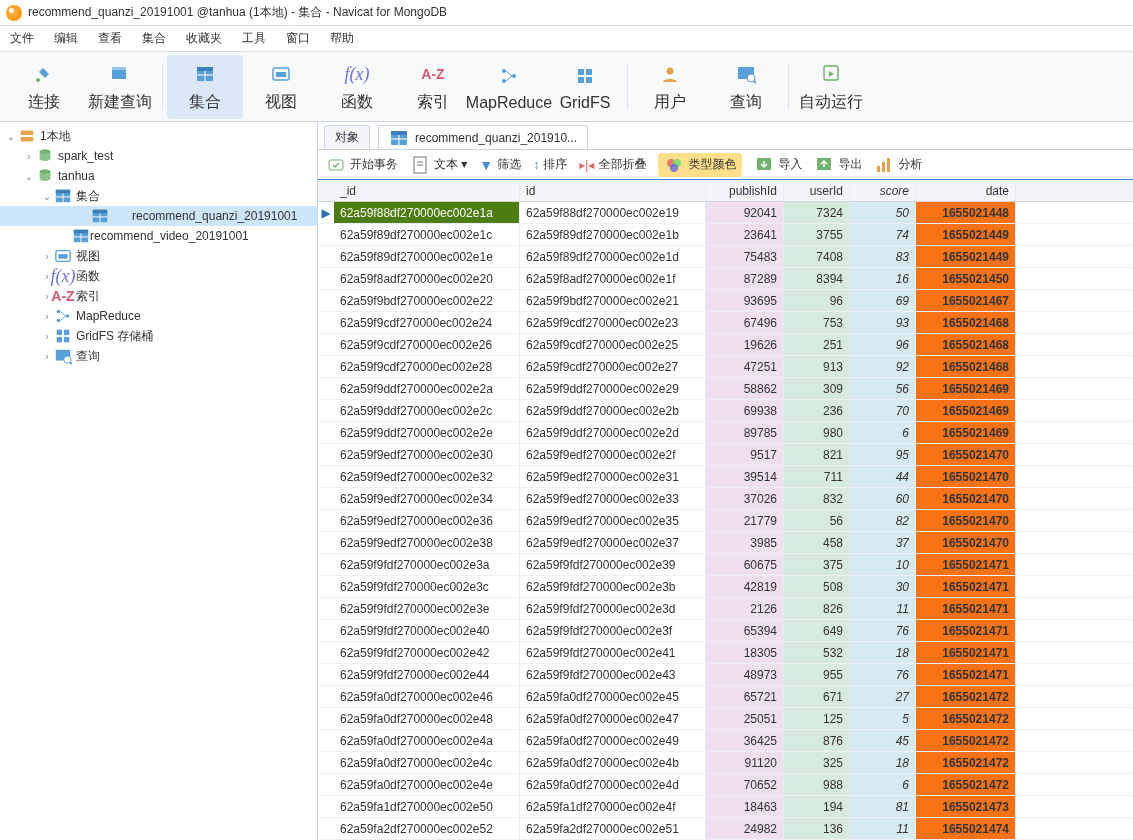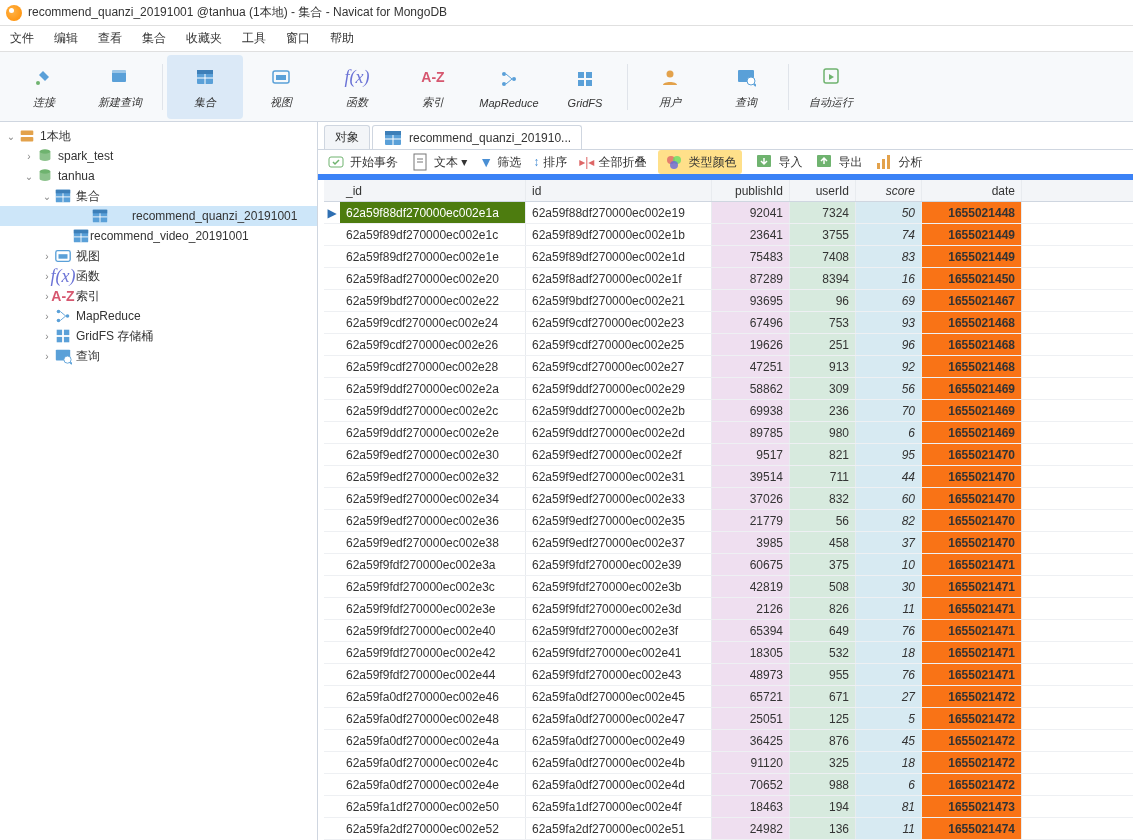--- a/index.html
+++ b/index.html
@@ -6,36 +6,36 @@
 body { background:#fff; color:#333; width:1133px; height:840px; overflow:hidden; display:flex; flex-direction:column; }
 .titlebar { height:26px; display:flex; align-items:center; padding:0 6px; gap:6px; border-bottom:1px solid #e0e0e0; }
 .titlebar .logo { width:16px; height:16px; border-radius:50%; background:radial-gradient(circle at 40% 40%,#ffb347,#ff8c00); position:relative; }
 .titlebar .logo::after{content:"";position:absolute;left:3px;top:3px;width:5px;height:5px;border-radius:50%;background:#fff;}
 .menubar { height:26px; display:flex; align-items:center; gap:20px; padding:0 10px; border-bottom:1px solid #e0e0e0; }
 .menubar span{ cursor:default; }
 .toolbar { height:70px; display:flex; align-items:center; padding:0 6px; border-bottom:1px solid #cfd6e0; background:#f7f9fb; }
 .tbtn { display:flex; flex-direction:column; align-items:center; justify-content:center; width:76px; height:64px; gap:4px; border-radius:4px; }
 .tbtn.active{ background:#dbe9f7; }
 .tbtn .ico{ width:28px; height:28px; display:flex; align-items:center; justify-content:center; font-size:22px; }
-.tbtn .lbl{ font-size:11px; color:#333;font-style:italic; }
+.tbtn .lbl{ font-size:16px; color:#333; }
 .body { flex:1; display:flex; overflow:hidden; }
 .sidebar { width:318px; border-right:1px solid #cfd6e0; display:flex; flex-direction:column; padding-top:4px; overflow:hidden; }
 .tree { font-size:12px; }
 .node { display:flex; align-items:center; height:20px; padding-left:0; white-space:nowrap; }
 .node .tw{ width:14px; text-align:center; color:#888; font-size:10px; }
 .node .ico{ width:18px; display:inline-flex; align-items:center; justify-content:center; }
 .node.sel{ background:#cde6f9;gap:19px; }
 .main { flex:1; display:flex; flex-direction:column; overflow:hidden; }
-.tabs { height:28px; display:flex; align-items:flex-end; border-bottom:1px solid #cfd6e0; padding-left:6px; gap:2px; }
+.tabs { height:28px; display:flex; align-items:flex-end; border-bottom:1px solid #cfd6e0; padding-left:6px; gap:8px; }
 .tab { height:24px; display:flex; align-items:center; padding:0 10px; border:1px solid #cfd6e0; border-bottom:none; background:#f3f5f8; border-radius:3px 3px 0 0; gap:6px; }
 .tab.active{ background:#fff; }
-.subbar { height:30px; display:flex; align-items:center; gap:12px; padding:0 8px; border-bottom:6px solid #3b82f6; }
+.subbar { height:30px; display:flex; align-items:center; gap:12px; padding:0 8px; border-bottom:1px solid #3b82f6; }
 .subbar .sitm{ display:flex; align-items:center; gap:4px; }
 .subbar .sitm.hl{ background:#ffe08a; padding:2px 6px; border-radius:3px; }
-.grid { flex:1; overflow:hidden;margin-left:6px; }
+.grid { flex:1; overflow:hidden; }
 .gridhead,.row{ display:flex; height:22px; align-items:center; }
 .gridhead{ background:#f3f5f8; border-bottom:1px solid #cfd6e0; position:relative; }
 .cell{ padding:0 6px; overflow:hidden; text-overflow:ellipsis; white-space:nowrap; border-right:1px solid #e8ebef; height:100%; display:flex; align-items:center; }
 .c0{ width:186px; } .c1{ width:186px; } .c2{ width:78px; justify-content:flex-end;text-align:right; } .c3{ width:66px; justify-content:flex-end; } .c4{ width:66px; justify-content:flex-end;font-style:italic; } .c5{ width:100px; justify-content:flex-end; }
 .row .c2{ background:#efdff0; } .row .c3{ background:#d7eade; } .row .c4{ background:#d7eaf2; } .row .c5{ background:#f97316;font-weight:bold; }
 .row{ border-bottom:1px solid #eef0f3; }
 .row.sel .c0{ background:#4d7c0f; color:#fff; }
 .rowmark{ width:16px; display:flex; align-items:center; justify-content:center; color:#2f6fb2; }
 .sep{ width:1px; height:46px; background:#e0e4ea; margin:0 4px; }
 svg{ display:block; }

